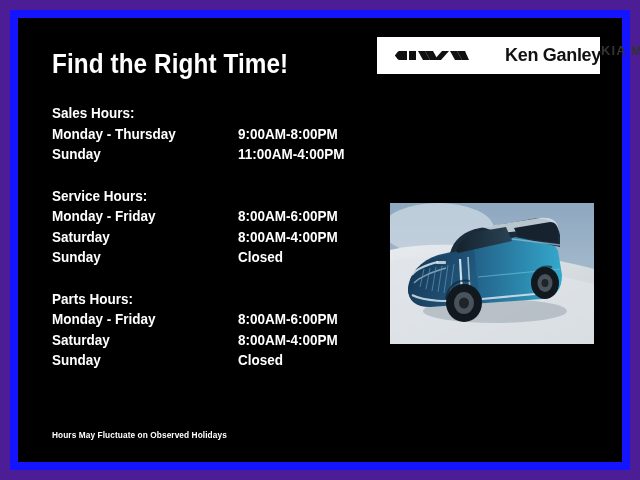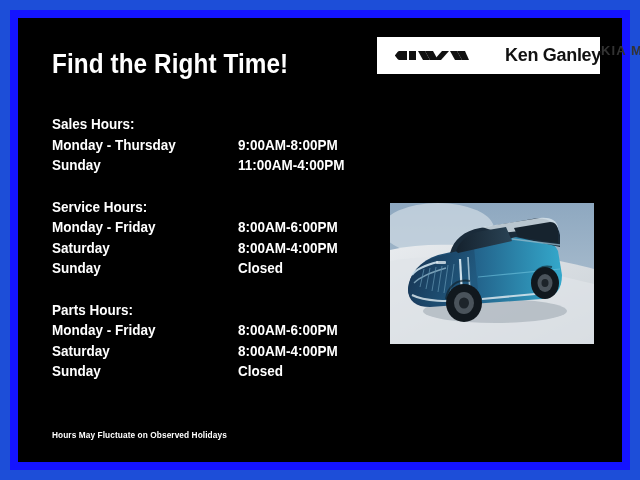--- a/index.html
+++ b/index.html
@@ -11,21 +11,21 @@
     width: 640px;
     height: 480px;
     overflow: hidden;
     font-family: "Liberation Sans", sans-serif;
   }
 
   #poster {
     position: relative;
     width: 640px;
     height: 480px;
-    background: #1d4ed8;
+    background: #4c1d95;
   }
 
   
   .frame {
     position: absolute;
     left: 10px;
     top: 10px;
     width: 620px;
     height: 460px;
     box-sizing: border-box;
@@ -53,21 +53,21 @@
     white-space: nowrap;
     font-stretch: condensed;
     transform: scaleX(0.9);
     transform-origin: left center;
   }
 
   
   .hours-wrap {
     position: absolute;
     left: 34px;
-    top: 96px;
+    top: 85px;
     width: 330px;
   }
   .hours-group { margin-bottom: 21px; }
   .group-title {
     color: #ffffff;
     font-size: 15px;
     font-weight: bold;
     line-height: 20.5px;
     white-space: nowrap;
     transform: scaleX(0.9);

